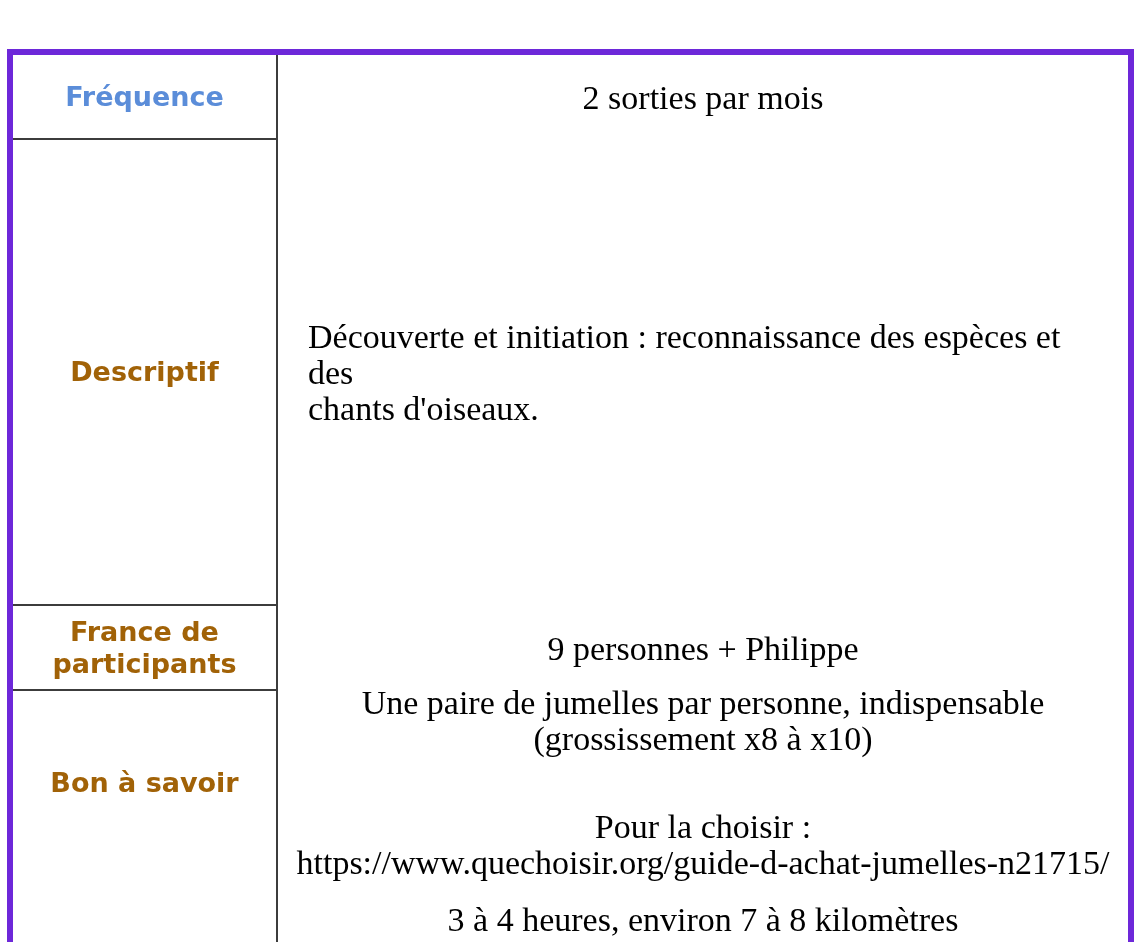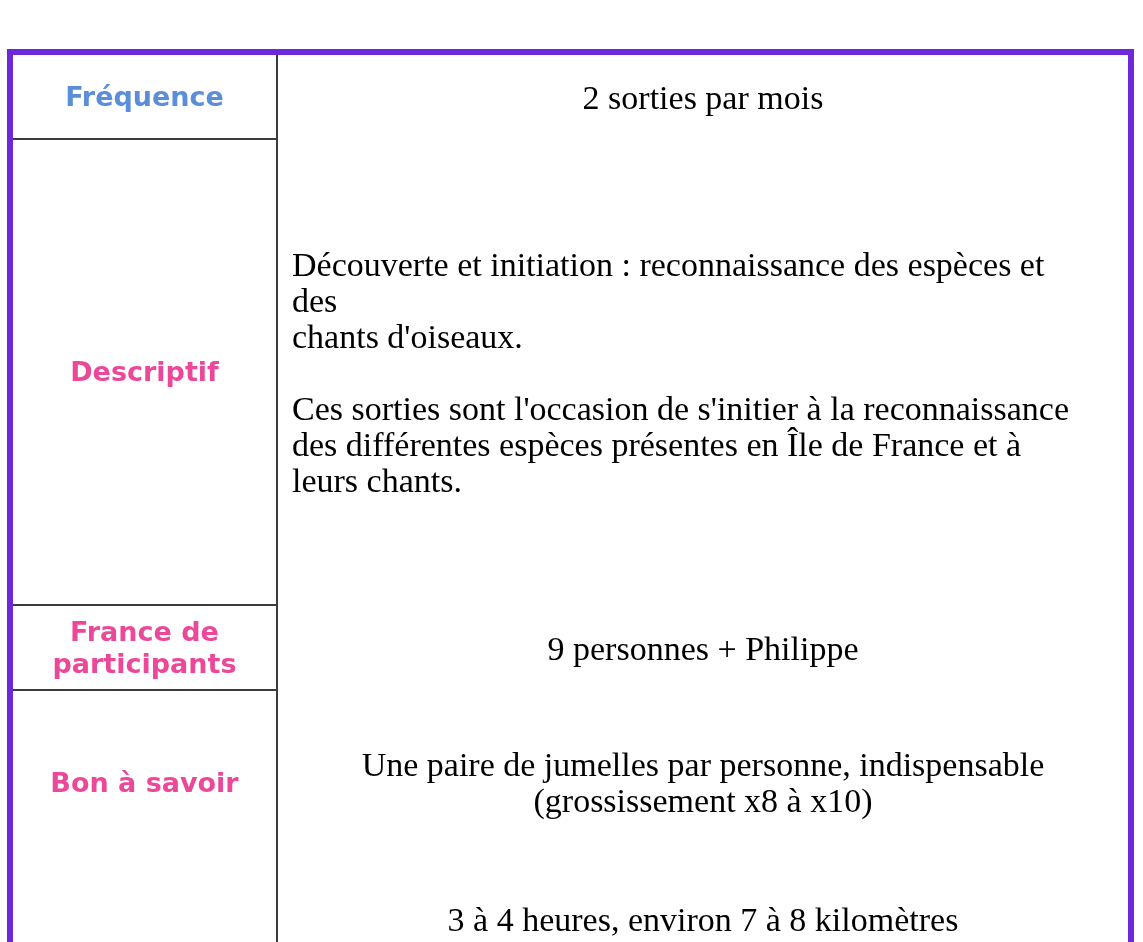--- a/index.html
+++ b/index.html
@@ -40,21 +40,21 @@
     justify-content: center;
     text-align: center;
     font-family: "DejaVu Sans", "Liberation Sans", sans-serif;
     font-weight: bold;
     font-size: 27px;
     line-height: 32px;
     padding: 4px 10px;
   }
   .label-cell.last { border-bottom: none; }
   .label-blue   { color: #5b8dd9; }
-  .label-orange { color: #ec4899; }
+  .label-orange { color: #a16207; }
   .value-col {
     grid-column: 2;
     grid-row: 1 / 6;
     box-sizing: border-box;
     border-left: 2px solid #3c3c3c;
     display: flex;
     flex-direction: column;
     font-size: 34px;
     line-height: 36px;
     font-family: Liberation Serif, serif;
@@ -66,21 +66,21 @@
     align-items: center;
     justify-content: center;
     text-align: center;
   }
   .vb-frequence    { height: 85px; }
   .vb-descriptif   {
     height: 466px;
     display: flex;
     flex-direction: column;
     justify-content: center;
-    padding: 0 38px 0 14px;
+    padding: 0 38px 0 30px;
   }
   .vb-participants { height: 85px; }
   .vb-aprevoir     { height: 184px; gap: 52px; }
   .vb-bonasavoir   { flex: 1; }
   .para {
     white-space: pre-line;
     margin: 0;
   }
   .para + .para { margin-top: 36px; }
   .group {
@@ -103,29 +103,28 @@
 
     <div class="label-cell label-orange last">Bon à savoir</div>
 
     <div class="value-col">
 
       <div class="vblock vb-frequence center">2 sorties par mois</div>
 
       <div class="vblock vb-descriptif">
         <p class="para">Découverte et initiation : reconnaissance des espèces et des
 chants d'oiseaux.</p>
-        <p class="para">Ces sorties sont l'occasion de s'initier à la reconnaissance
-des différentes espèces présentes en Île de France et à
-leurs chants.</p>
       </div>
 
       <div class="vblock vb-participants center">9 personnes + Philippe</div>
 
       <div class="vblock vb-aprevoir center">
         <div class="group">Une paire de jumelles par personne, indispensable
 (grossissement x8 à x10)</div>
+        <div class="group">Pour la choisir :
+https://www.quechoisir.org/guide-d-achat-jumelles-n21715/</div>
       </div>
 
       <div class="vblock vb-bonasavoir center">3 à 4 heures, environ 7 à 8 kilomètres</div>
 
     </div>
   </div>
 </div>
 
 </body></html>

